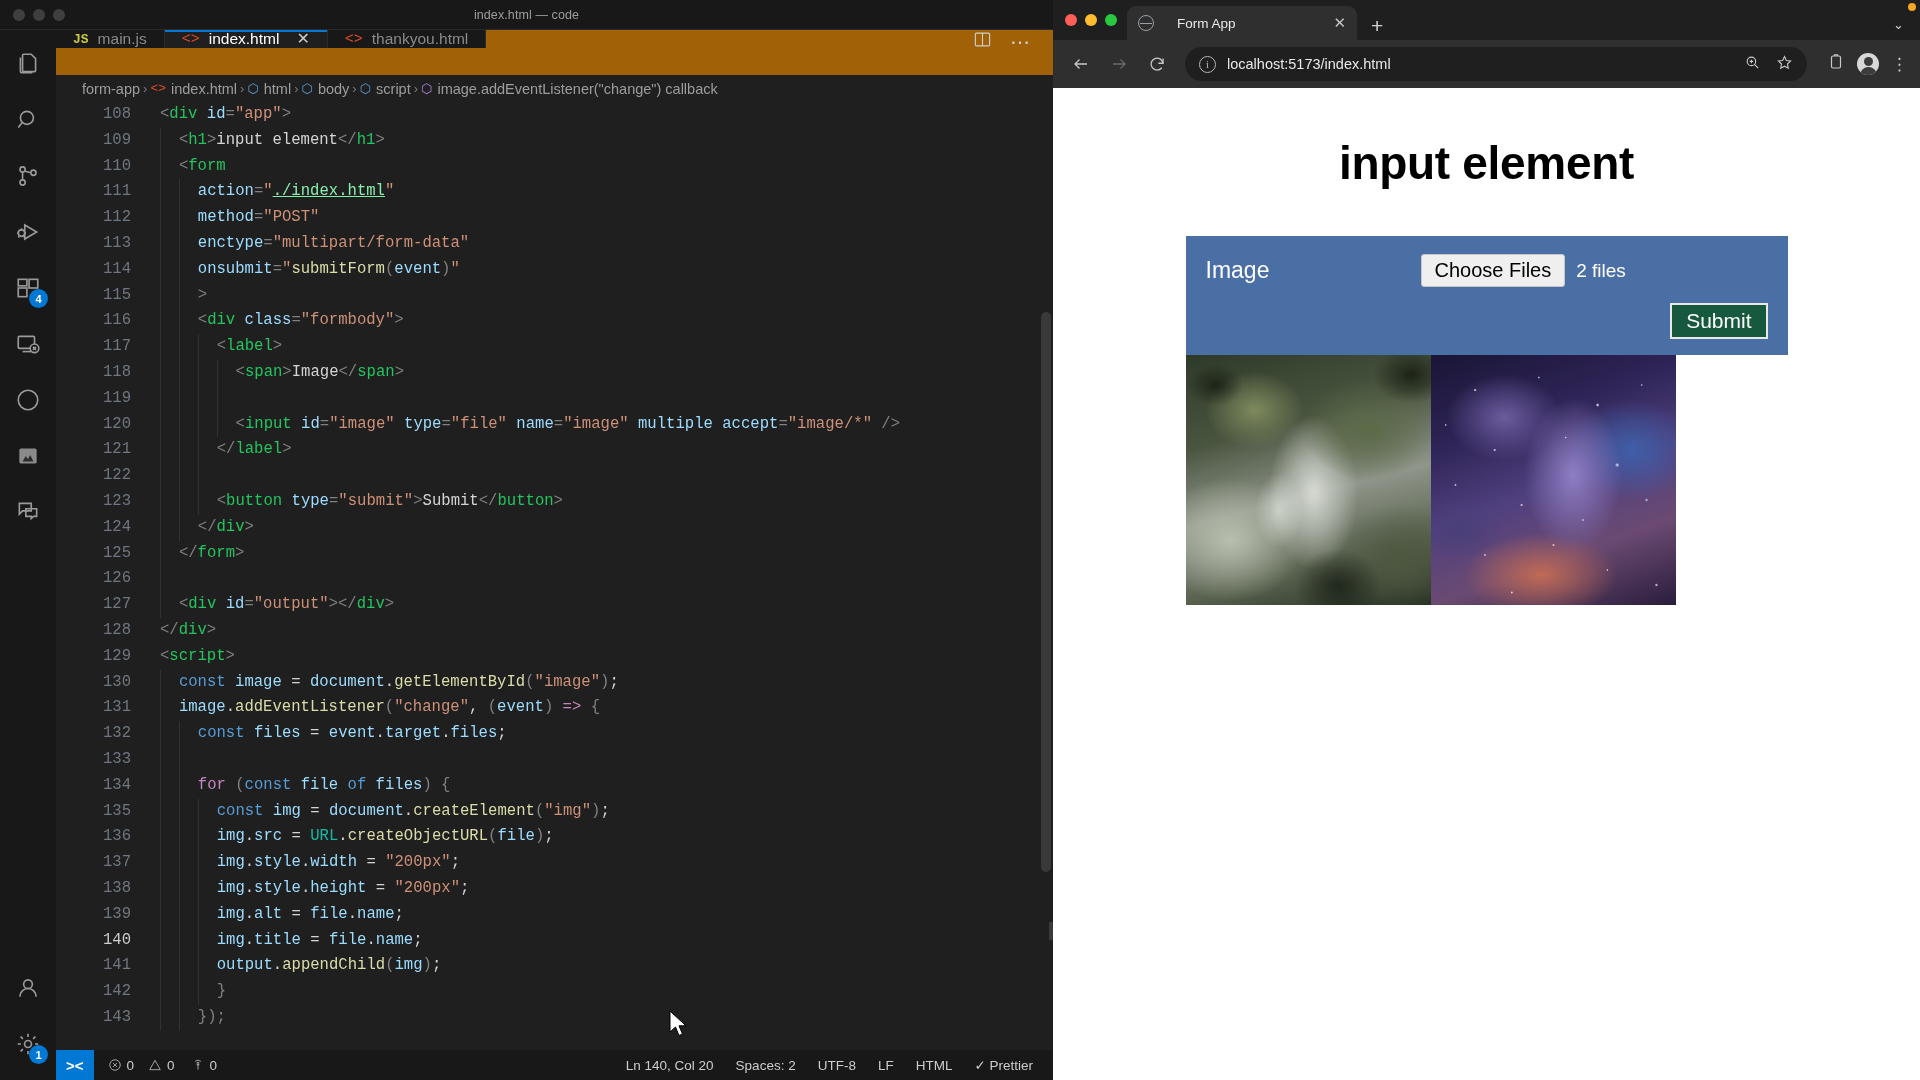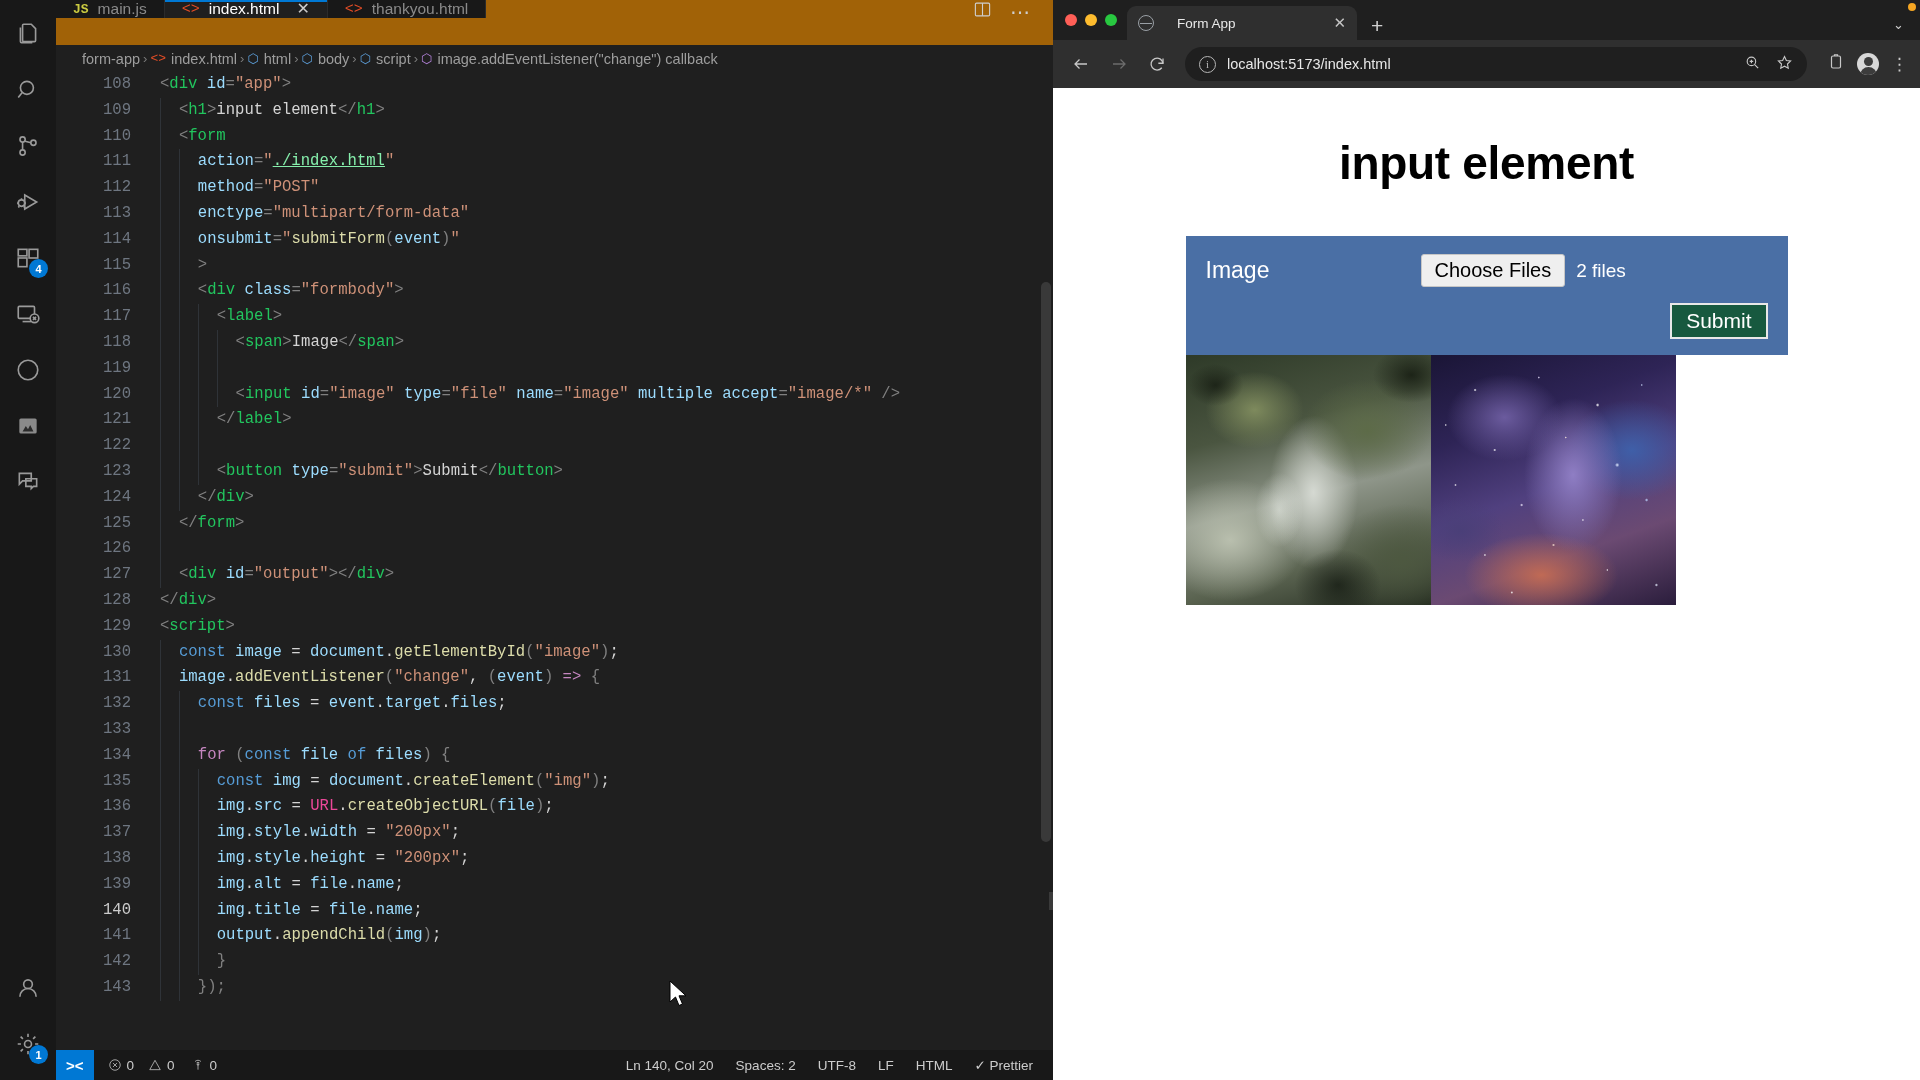--- a/index.html
+++ b/index.html
@@ -106,21 +106,21 @@
   
   .t-tag   { color: #22c55e; }
   .t-brk   { color: #808080; }
   .t-attr  { color: #9cdcfe; }
   .t-str   { color: #ce9178; }
   .t-txt   { color: #d4d4d4; }
   .t-kw    { color: #569cd6; }
   .t-kw2   { color: #c586c0; }
   .t-var   { color: #9cdcfe; }
   .t-fn    { color: #dcdcaa; }
-  .t-cls   { color: #ec4899; }
+  .t-cls   { color: #14b8a6; }
   .t-op    { color: #d4d4d4; }
   .t-link  { color: #86efac; text-decoration: underline; }
 
   .scrollthumb {
     position: absolute; right: 2px; width: 10px; background: #4f4f4f;
     border-radius: 5px; opacity: .55;
   }
   .minimap-sliver {
     position: absolute; right: 0; width: 4px; background: #3a3a3a;
   }
@@ -292,20 +292,28 @@
       radial-gradient(1.4px 1.4px at 33% 95%, #fff, transparent);
   }
 </style>
 </head>
 <body>
 
 <div class="screen">
 
   <div class="vscode">
 
+    <div class="vs-titlebar">
+      <div class="traffic">
+        <div class="tl"></div>
+        <div class="tl"></div>
+        <div class="tl"></div>
+      </div>
+      <div class="vs-title">index.html — code</div>
+    </div>
 
     <div class="vs-body">
 
       <div class="activitybar">
         <div class="act-item">
           <span>
             <svg viewBox="0 0 24 24">
                 <path d="M8 3h7l4 4v11a1 1 0 0 1-1 1H8a1 1 0 0 1-1-1V4a1 1 0 0 1 1-1z"></path>
                 <path d="M5 6v13a1 1 0 0 0 1 1h10"></path>
               </svg>

